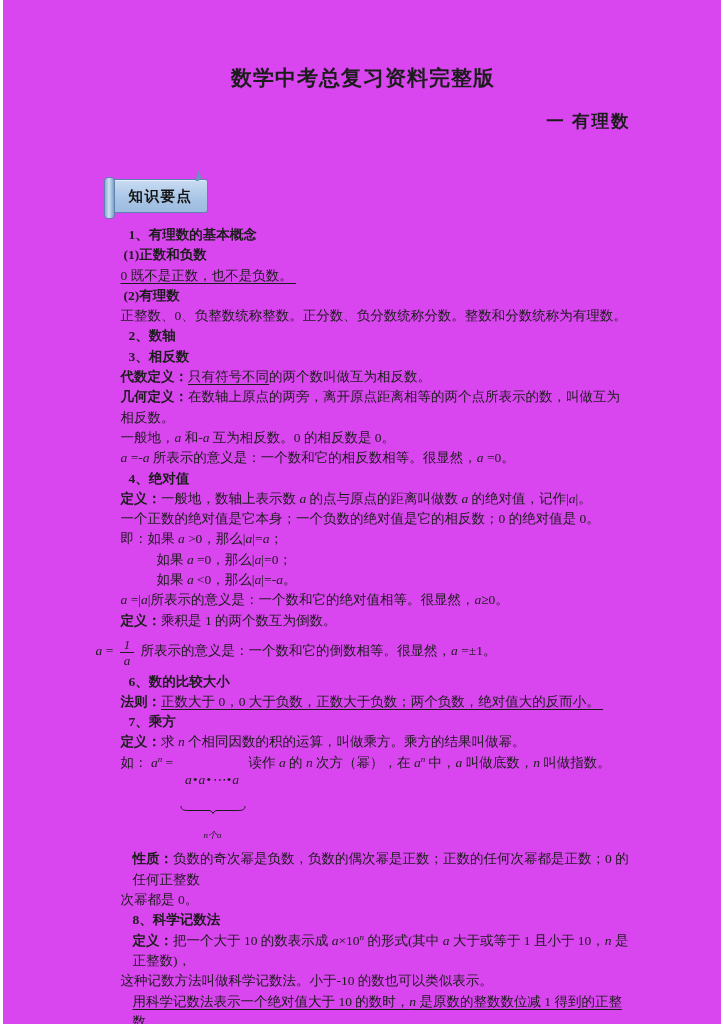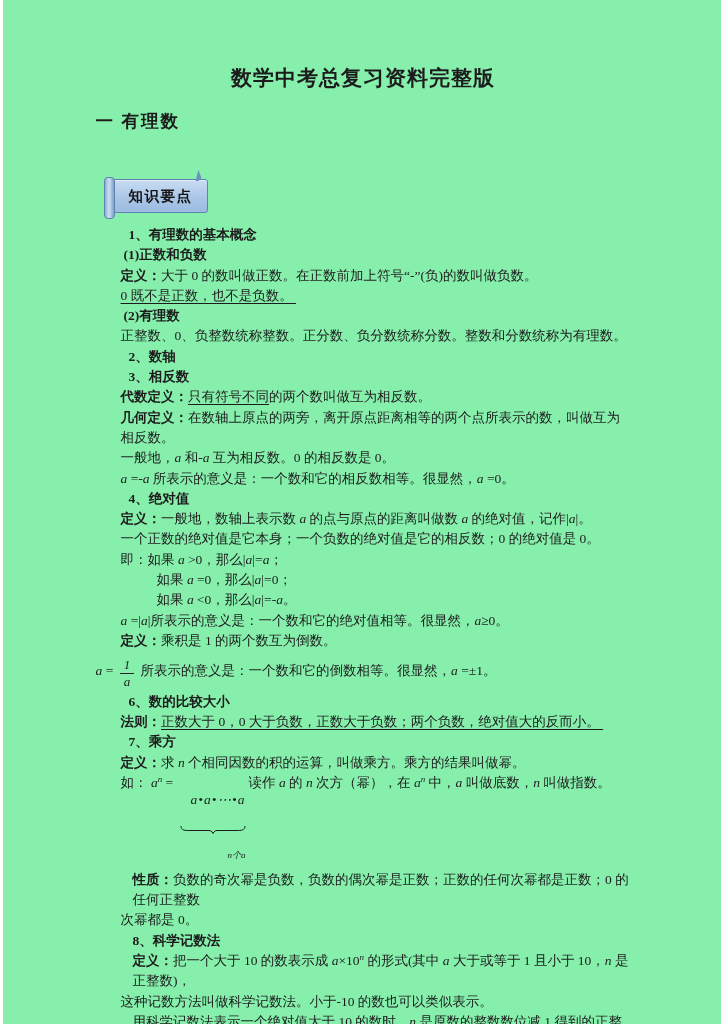--- a/index.html
+++ b/index.html
@@ -1,25 +1,25 @@
 <!DOCTYPE html>
 <html><head>
 <meta charset="utf-8">
 <style>
   html,body{margin:0;padding:0;background:#ffffff;}
   .page{
-    width:718px;height:1024px;background:#86efac;position:relative;overflow:hidden;
+    width:718px;height:1024px;background:#d946ef;position:relative;overflow:hidden;
     font-family:"Liberation Serif","DejaVu Serif",serif;color:#1c1c1c;margin:0 auto;
   }
   .content{padding:0 90px 0 93px;}
   .doc-title{
     text-align:center;font-weight:bold;font-size:21px;padding-top:64px;letter-spacing:1px;
   }
   .doc-subtitle{
-    text-align:left;font-weight:bold;font-size:17.5px;margin-top:17px;letter-spacing:2px;
+    text-align:right;font-weight:bold;font-size:17.5px;margin-top:17px;letter-spacing:2px;
   }
   
   .badge-wrap{position:relative;margin:44px 3px 12px 8px;width:104px;height:36px;}
   .badge{
     position:absolute;left:6px;top:2px;right:0;bottom:0;
     background:linear-gradient(180deg,#c9dcf2 0%,#aac6e7 55%,#9cbbe0 100%);
     border:1.5px solid #5d83b0;border-radius:3px;
     display:flex;align-items:center;justify-content:center;
     box-shadow:inset 0 1px 0 rgba(255,255,255,.5);
   }
@@ -43,21 +43,21 @@
   
   .frac{
     display:inline-flex;flex-direction:column;align-items:center;vertical-align:middle;
     line-height:1.1;font-style:italic;margin:2px 3px 0 3px;font-size:13px;
   }
   .frac .fden{border-top:1px solid #222;padding:1px 4px 0 4px;}
   .frac .fnum{padding:0 4px;}
   .line.tall{margin:5px 0 3px 0;}
   
   .brace{
-    display:inline-flex;flex-direction:column;align-items:flex-end;
+    display:inline-flex;flex-direction:column;align-items:center;
     vertical-align:-17px;line-height:1.1;margin:0 3px;gap:17px;
   }
   .brace .bexpr{font-style:italic;letter-spacing:1px;}
   .brace svg{display:block;margin-top:1px;}
   .brace .blabel{font-size:9px;font-style:italic;margin-top:0px;color:#1c1c1c;}
   .line.braced{margin-bottom:9px;}
 </style>
 </head>
 <body>
 
@@ -71,21 +71,20 @@
       <div class="badge">
         <span class="badge-label">知识要点</span>
       </div>
       <div class="badge-roll"></div>
       <div class="badge-curl"></div>
     </div>
 
     <div class="doc-lines" id="doc-lines">
         <div class="line" style="padding-left: 8px;"><span class="b">1、有理数的基本概念</span></div>
         <div class="line" style="padding-left: 3px;"><span class="b">(1)正数和负数</span></div>
-        <div class="line"><span class="b">定义：</span><span>大于 0 的数叫做正数。在正数前加上符号“-”(负)的数叫做负数。</span></div>
         <div class="line"><span class="u">0 既不是正数，也不是负数。 </span></div>
         <div class="line" style="padding-left: 3px;"><span class="b">(2)有理数</span></div>
         <div class="line"><span>正整数、0、负整数统称整数。正分数、负分数统称分数。整数和分数统称为有理数。</span></div>
         <div class="line" style="padding-left: 8px;"><span class="b">2、数轴</span></div>
         <div class="line" style="padding-left: 8px;"><span class="b">3、相反数</span></div>
         <div class="line"><span class="b">代数定义：</span><span class="u">只有符号不同</span><span>的两个数叫做互为相反数。</span></div>
         <div class="line"><span class="b">几何定义：</span><span>在数轴上原点的两旁，离开原点距离相等的两个点所表示的数，叫做互为相反数。</span></div>
         <div class="line"><span>一般地，</span><span class="it">a</span><span> 和-</span><span class="it">a</span><span> 互为相反数。0 的相反数是 0。</span></div>
         <div class="line"><span class="it">a</span><span> =-</span><span class="it">a</span><span> 所表示的意义是：一个数和它的相反数相等。很显然，</span><span class="it">a</span><span> =0。</span></div>
         <div class="line" style="padding-left: 8px;"><span class="b">4、绝对值</span></div>

